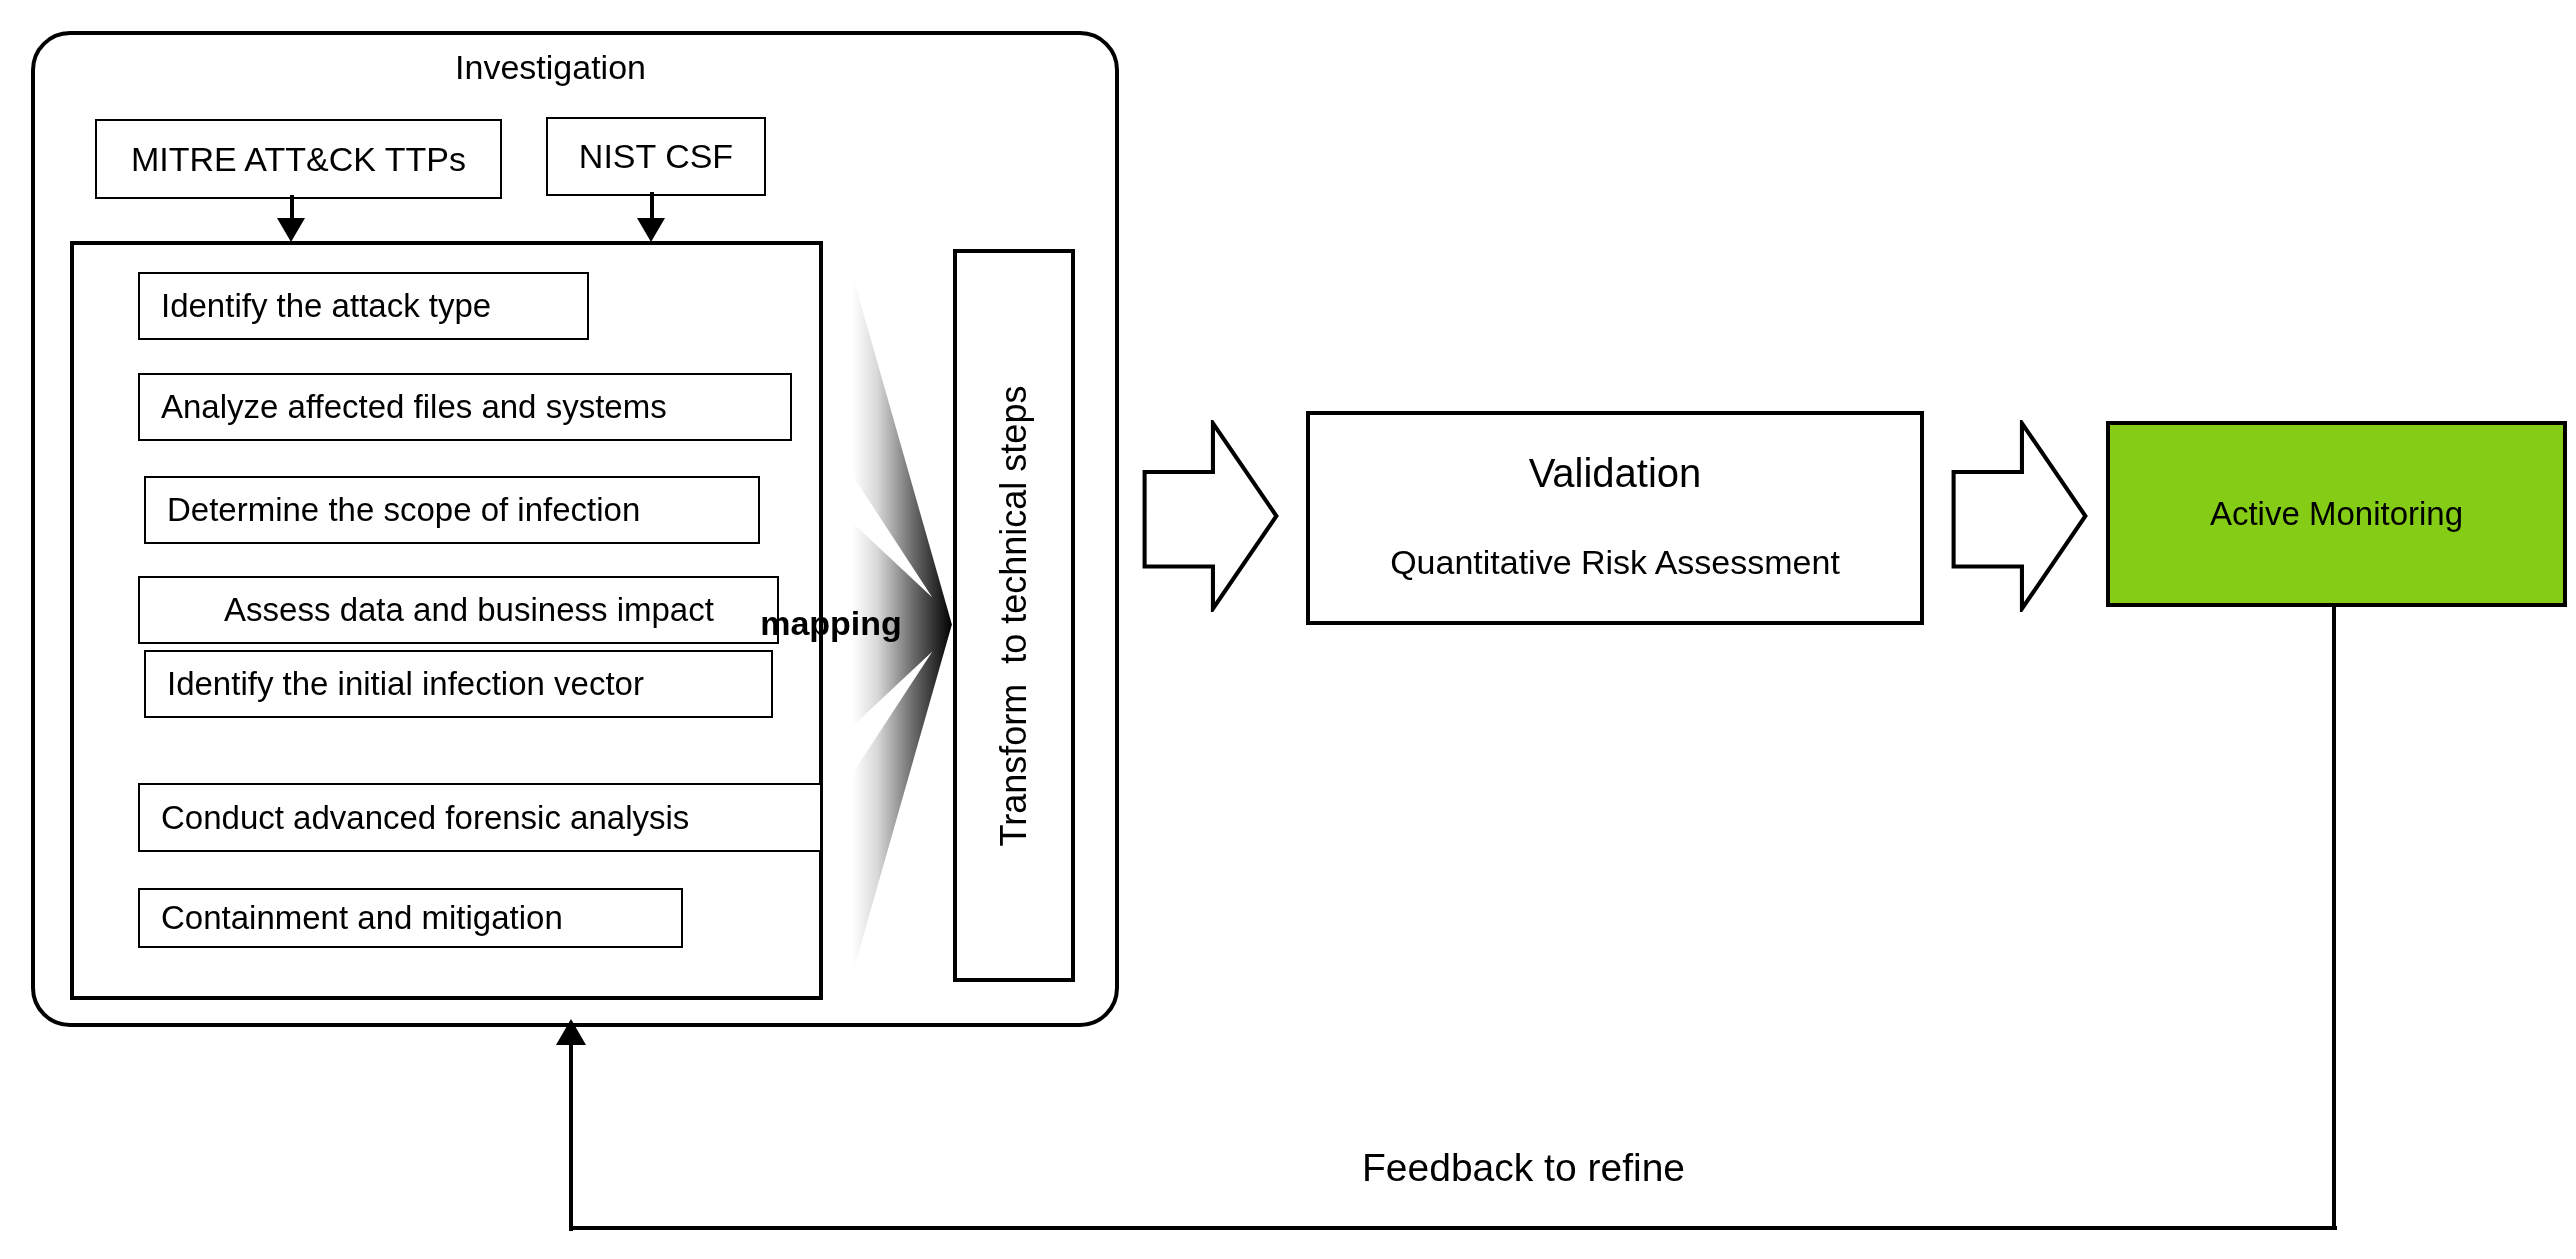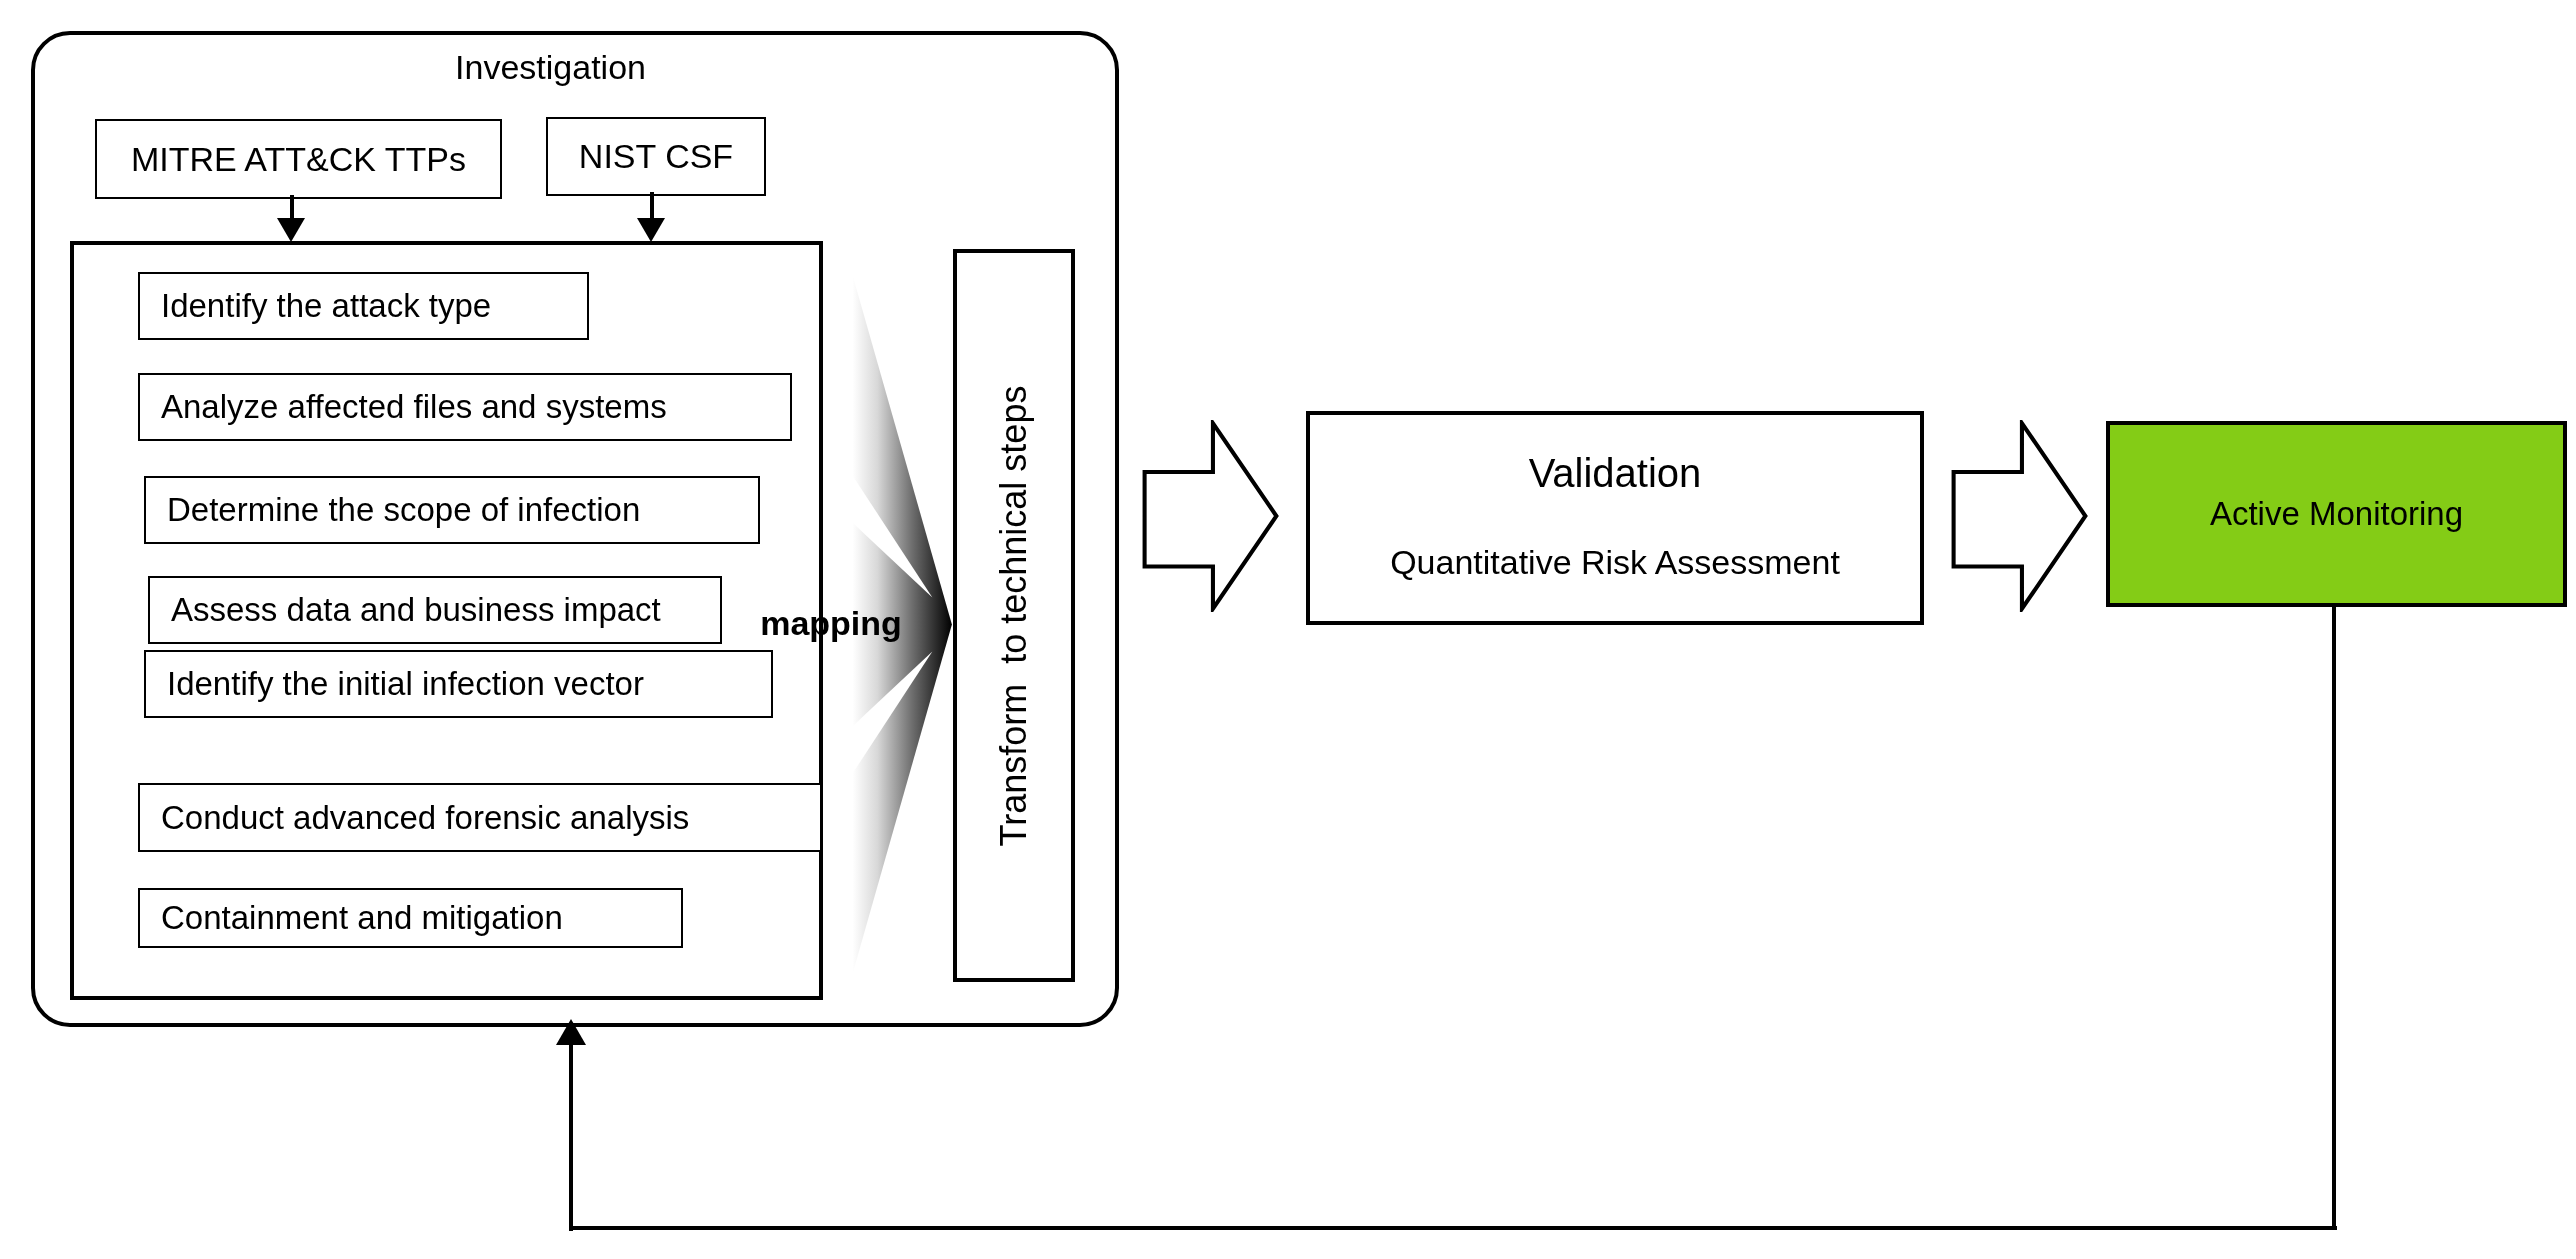--- a/index.html
+++ b/index.html
@@ -136,21 +136,21 @@
 
   <div class="abs step-box" style="left:106px; top:272px; width:451px; height:68px;">
     <span>Identify the attack type</span>
   </div>
   <div class="abs step-box" style="left:106px; top:373px; width:654px; height:68px;">
     <span>Analyze affected files and systems</span>
   </div>
   <div class="abs step-box" style="left:112px; top:476px; width:616px; height:68px;">
     <span>Determine the scope of infection</span>
   </div>
-  <div class="abs step-box" style="left:116px; top:576px; width:574px; height:68px;">
+  <div class="abs step-box" style="left:106px; top:576px; width:641px; height:68px;justify-content:center;">
     <span>Assess data and business impact</span>
   </div>
   <div class="abs step-box" style="left:112px; top:650px; width:629px; height:68px;">
     <span>Identify the initial infection vector</span>
   </div>
   <div class="abs step-box" style="left:106px; top:783px; width:684px; height:69px;">
     <span>Conduct advanced forensic analysis</span>
   </div>
   <div class="abs step-box" style="left:106px; top:888px; width:545px; height:60px;">
     <span>Containment and mitigation</span>
@@ -189,15 +189,16 @@
   </div>
 
   <div class="abs monitoring-box">
     <span>Active Monitoring</span>
   </div>
 
   <div class="abs vline feedback-line-down"></div>
   <div class="abs hline feedback-line-bottom"></div>
   <div class="abs vline feedback-line-up"></div>
   <div class="abs arrowhead-up feedback-arrowhead"></div>
+  <div class="abs feedback-label">Feedback to refine</div>
 
 </div>
 
 
 </body></html>

